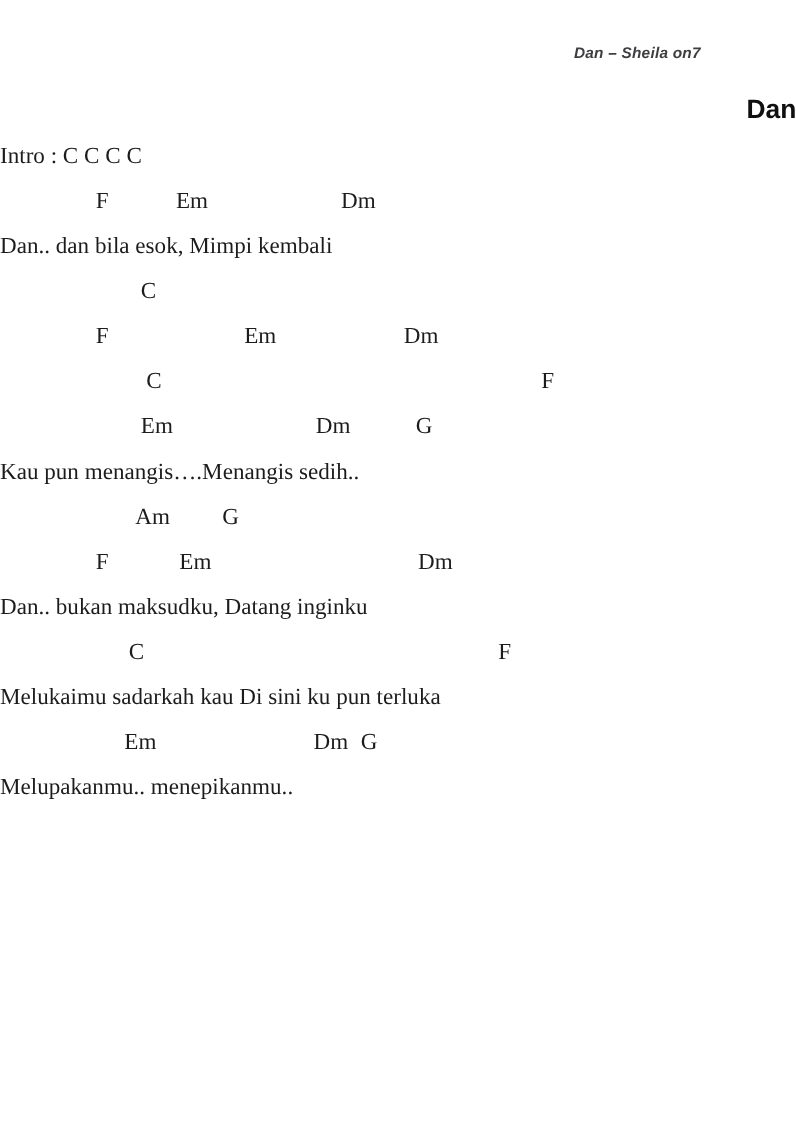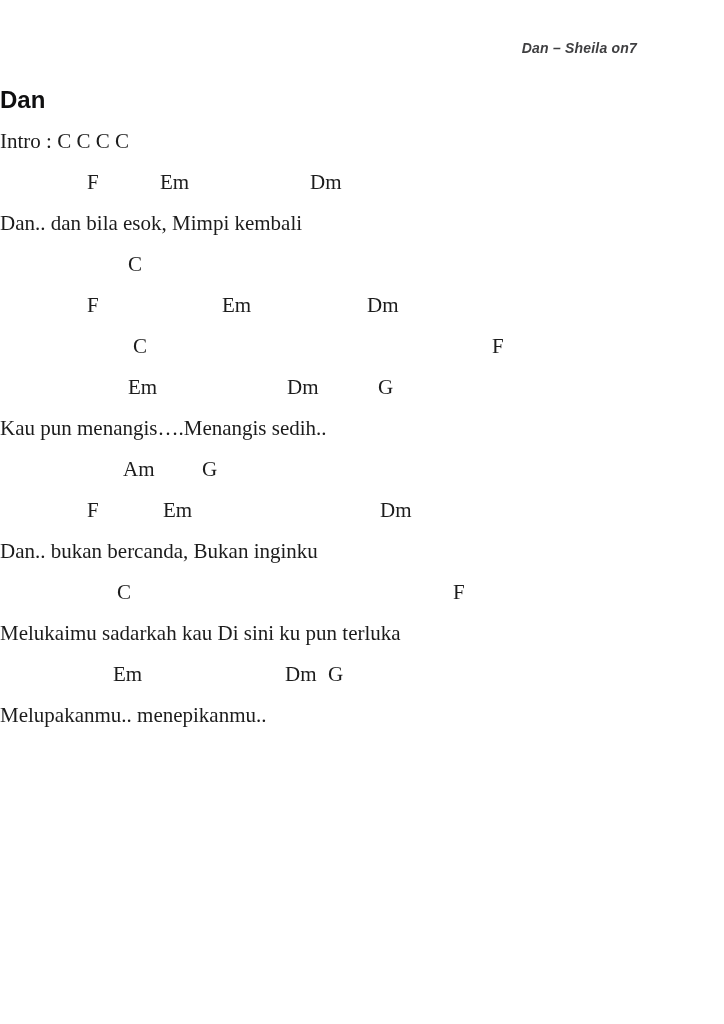--- a/index.html
+++ b/index.html
@@ -23,21 +23,21 @@
     font-style: italic;
     font-weight: bold;
     color: #3f3f41;
     letter-spacing: 0.2px;
   }
   .song-title {
     position: absolute;
     top: 86px;
     left: 0;
     width: 100%;
-    text-align: left;
+    text-align: right;
     font-family: "Liberation Sans", sans-serif;
     font-size: 24px;
     font-weight: bold;
     color: #0f0f10;
   }
   .lines {
     position: absolute;
     top: 121px;
     left: 0;
     width: 100%;
@@ -114,21 +114,21 @@
       <span class="chord" style="left: 202px;">G</span>
     </div>
 
 
     <div class="line chords">
       <span class="chord" style="left: 87px;">F</span>
       <span class="chord" style="left: 163px;">Em</span>
       <span class="chord" style="left: 380px;">Dm</span>
     </div>
 
-    <div class="line text">Dan.. bukan bercanda, Bukan inginku</div>
+    <div class="line text">Dan.. bukan maksudku, Datang inginku</div>
 
     <div class="line chords">
       <span class="chord" style="left: 117px;">C</span>
       <span class="chord" style="left: 453px;">F</span>
     </div>
 
     <div class="line text">Melukaimu sadarkah kau Di sini ku pun terluka</div>
 
     <div class="line chords">
       <span class="chord" style="left: 113px;">Em</span>

